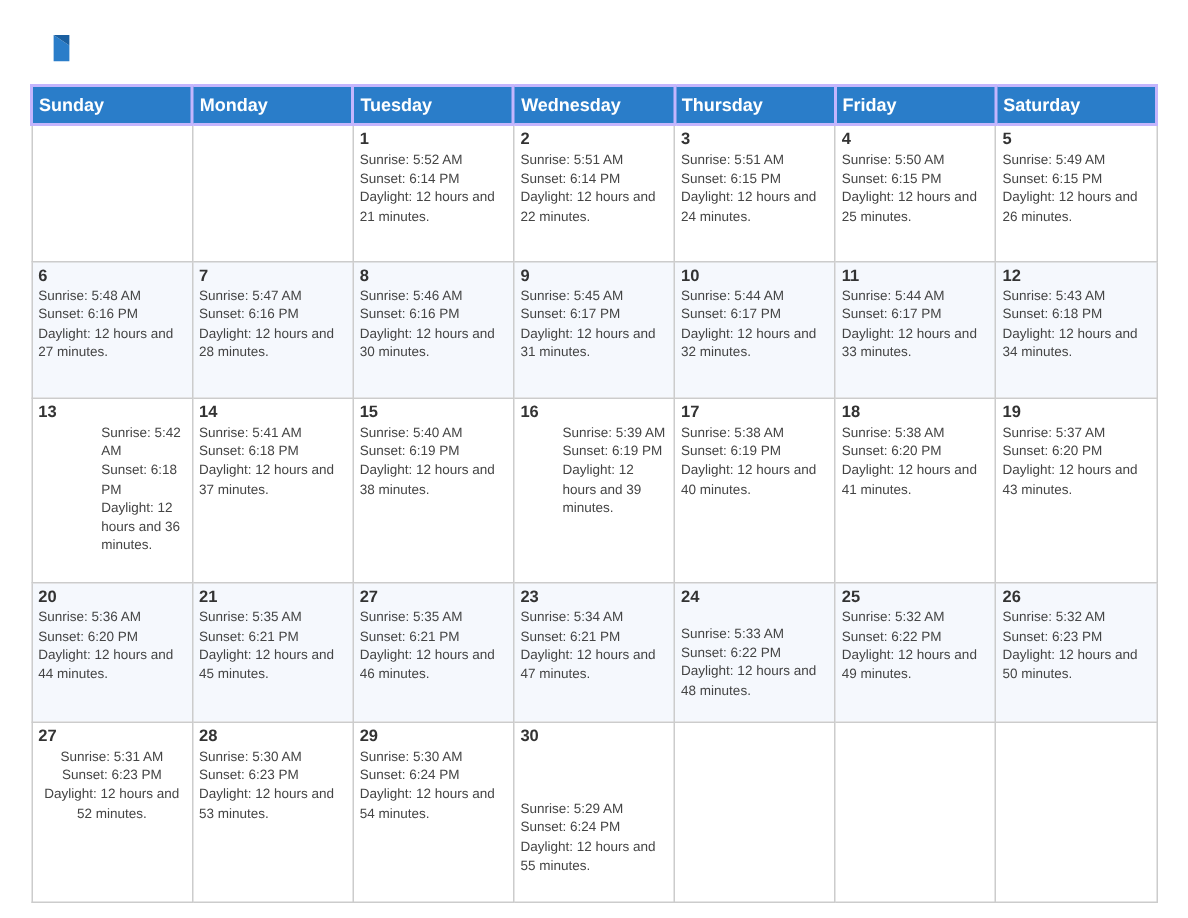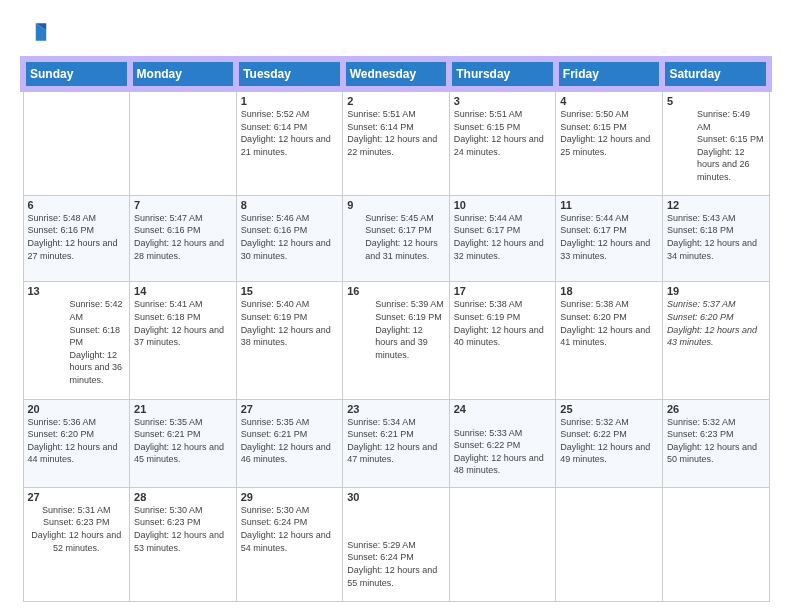--- a/index.html
+++ b/index.html
@@ -62,21 +62,21 @@
       width: 100%;
       table-layout: fixed;
     }
     .calendar th {
       background: #2a7dc9;
       color: #fff;
       font-size: 12px;
       font-weight: bold;
       padding: 5px 4px;
       text-align: left;
-      border: 6px solid #c4b5fd;
+      border: 2px solid #c4b5fd;
     }
     .calendar td {
       border: 1px solid #ccc;
       vertical-align: top;
       padding: 3px 4px;
       font-size: 9.5px;
       color: #333;
       height: 80px;
     }
     .calendar tr:nth-child(even) td {
@@ -158,21 +158,21 @@
 Daylight: 12 hours and 24 minutes.</div>
           </td>
           <td>
             <span class="day-num">4</span>
             <div class="day-info" style="white-space: pre-line;">Sunrise: 5:50 AM
 Sunset: 6:15 PM
 Daylight: 12 hours and 25 minutes.</div>
           </td>
           <td>
             <span class="day-num">5</span>
-            <div class="day-info" style="white-space: pre-line; margin-left: 30px;">Sunrise: 5:49 AM
+            <div class="day-info" style="white-space: pre-line;">Sunrise: 5:49 AM
 Sunset: 6:15 PM
 Daylight: 12 hours and 26 minutes.</div>
           </td>
         </tr>
         <tr>
           <td>
             <span class="day-num">6</span>
             <div class="day-info" style="white-space: pre-line;">Sunrise: 5:48 AM
 Sunset: 6:16 PM
 Daylight: 12 hours and 27 minutes.</div>
@@ -184,21 +184,21 @@
 Daylight: 12 hours and 28 minutes.</div>
           </td>
           <td>
             <span class="day-num">8</span>
             <div class="day-info" style="white-space: pre-line;">Sunrise: 5:46 AM
 Sunset: 6:16 PM
 Daylight: 12 hours and 30 minutes.</div>
           </td>
           <td>
             <span class="day-num">9</span>
-            <div class="day-info" style="white-space: pre-line; margin-left: 18px;">Sunrise: 5:45 AM
+            <div class="day-info" style="white-space: pre-line;">Sunrise: 5:45 AM
 Sunset: 6:17 PM
 Daylight: 12 hours and 31 minutes.</div>
           </td>
           <td>
             <span class="day-num">10</span>
             <div class="day-info" style="white-space: pre-line;">Sunrise: 5:44 AM
 Sunset: 6:17 PM
 Daylight: 12 hours and 32 minutes.</div>
           </td>
           <td>
@@ -246,21 +246,21 @@
 Daylight: 12 hours and 40 minutes.</div>
           </td>
           <td>
             <span class="day-num">18</span>
             <div class="day-info" style="white-space: pre-line;">Sunrise: 5:38 AM
 Sunset: 6:20 PM
 Daylight: 12 hours and 41 minutes.</div>
           </td>
           <td>
             <span class="day-num">19</span>
-            <div class="day-info" style="white-space: pre-line; font-style: italic;">Sunrise: 5:37 AM
+            <div class="day-info" style="white-space: pre-line;">Sunrise: 5:37 AM
 Sunset: 6:20 PM
 Daylight: 12 hours and 43 minutes.</div>
           </td>
         </tr>
         <tr>
           <td>
             <span class="day-num">20</span>
             <div class="day-info" style="white-space: pre-line;">Sunrise: 5:36 AM
 Sunset: 6:20 PM
 Daylight: 12 hours and 44 minutes.</div>

